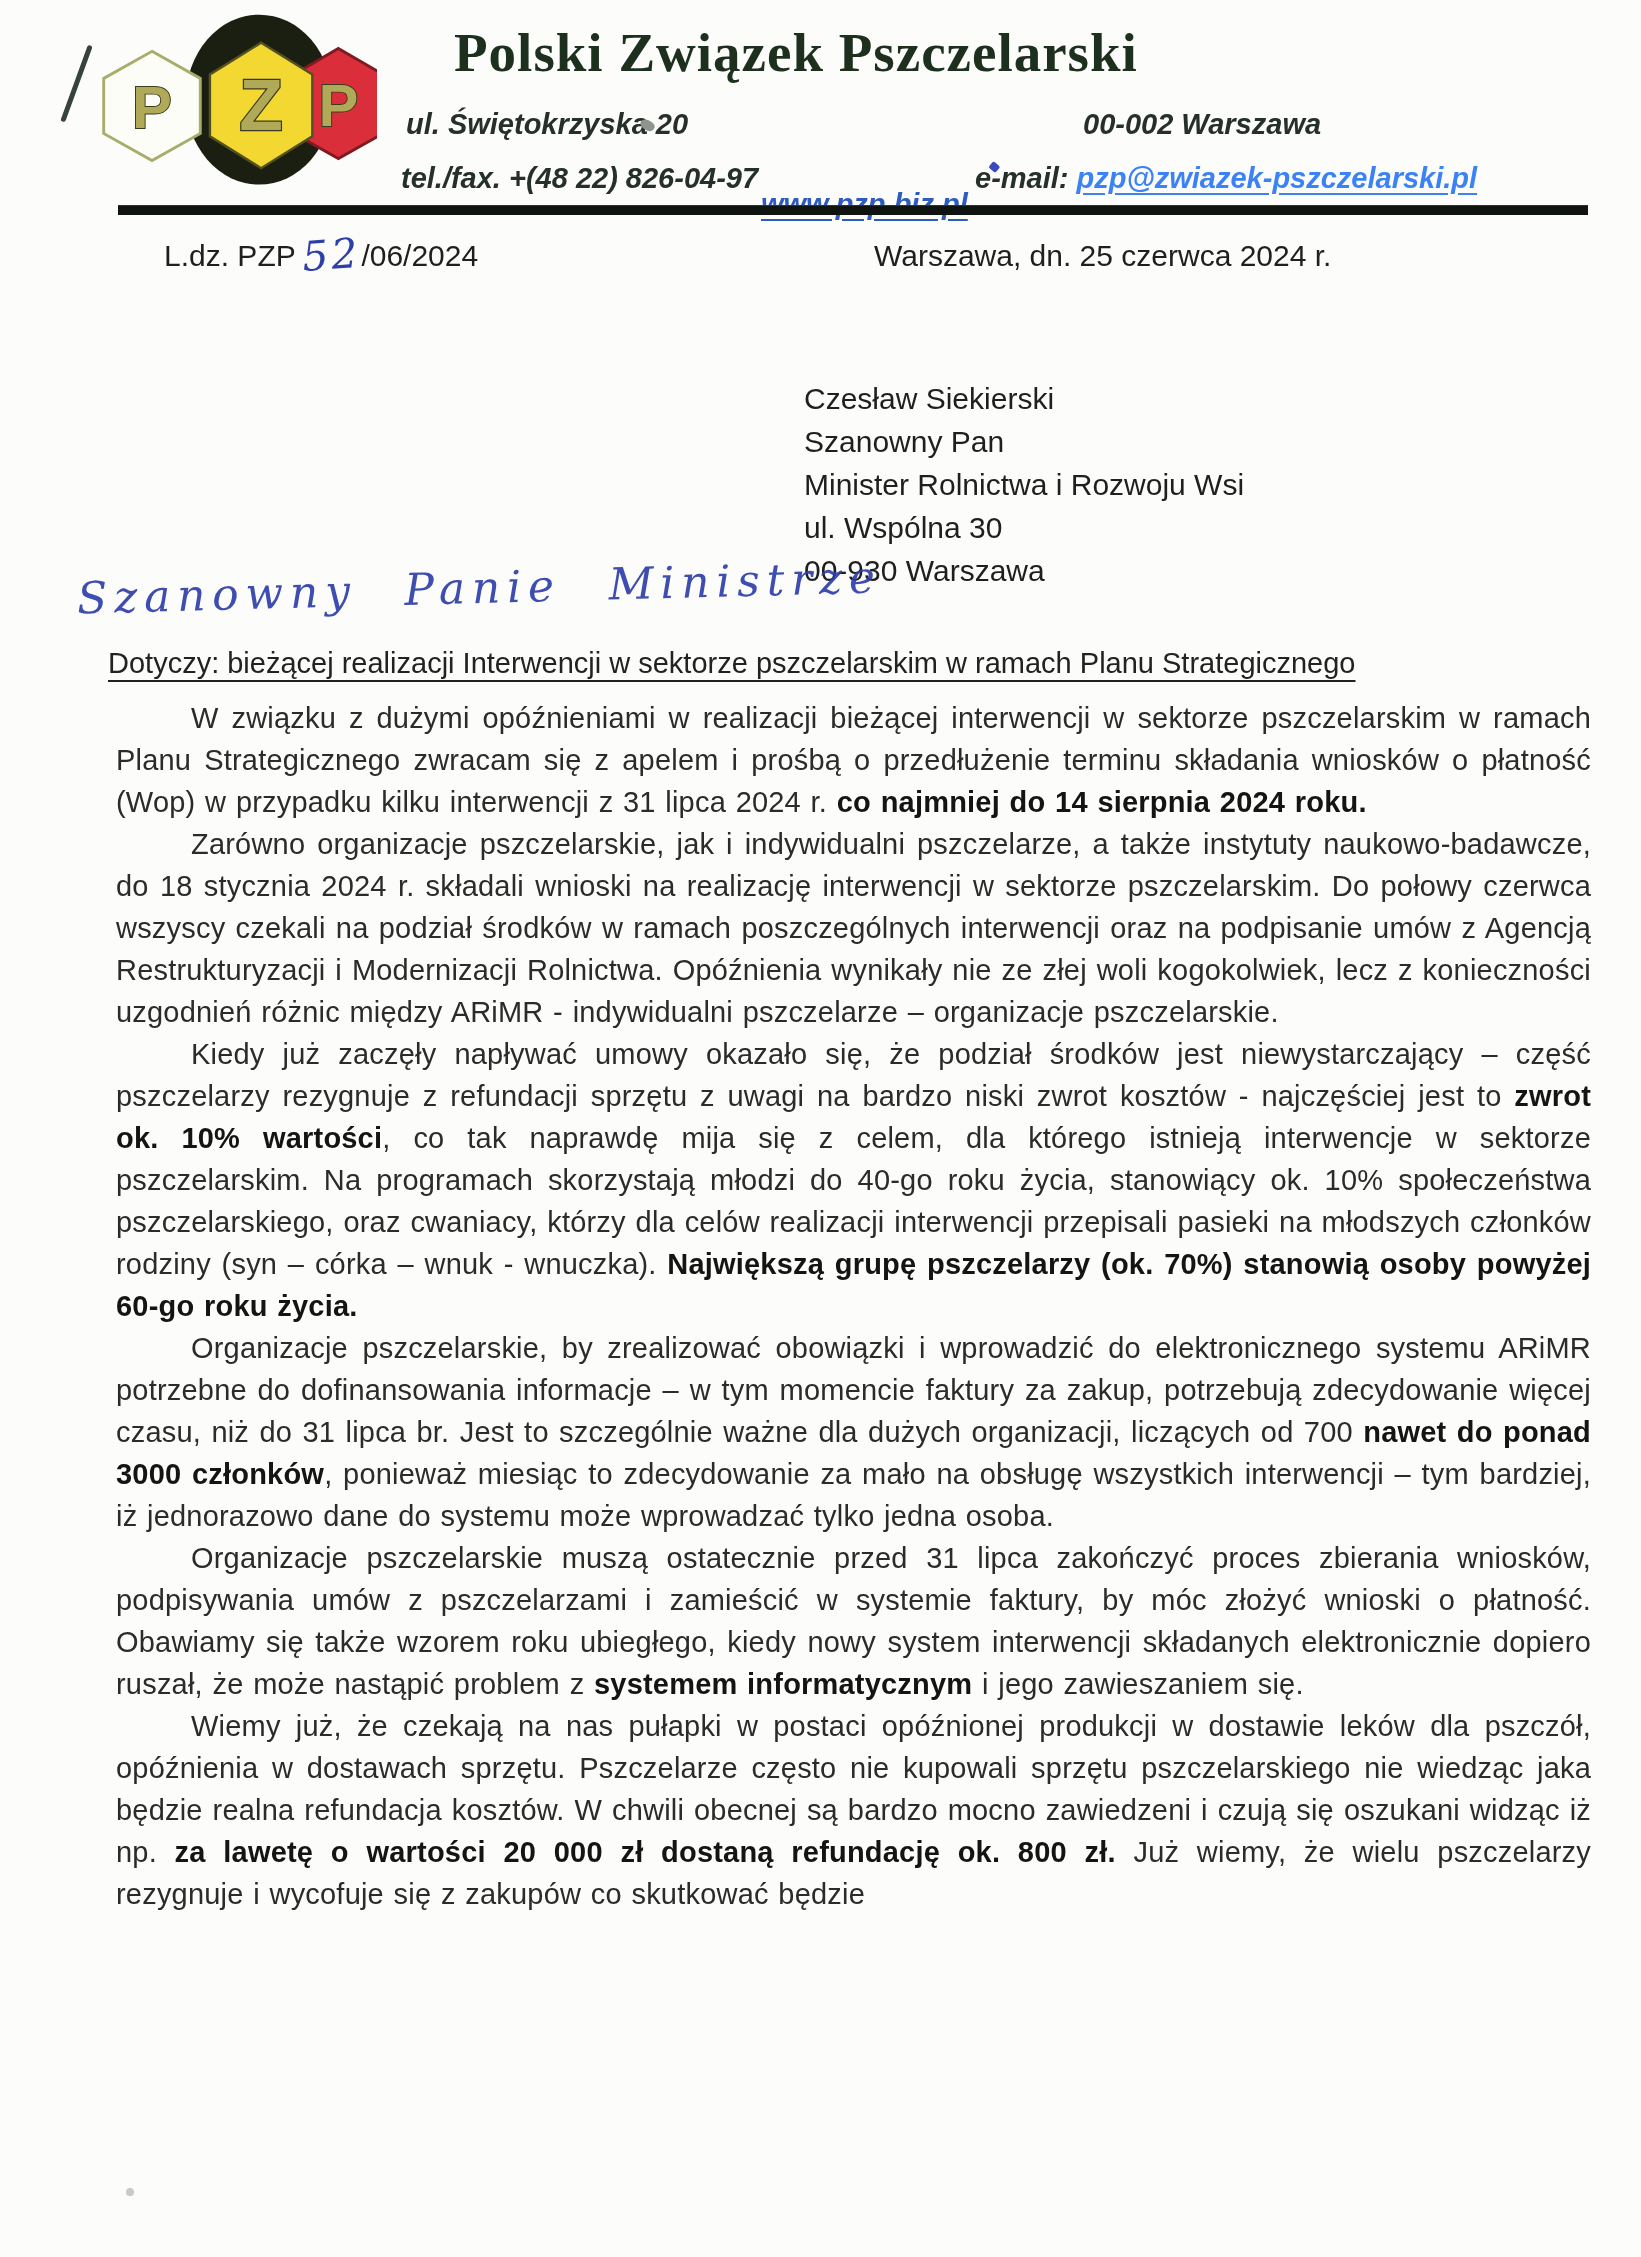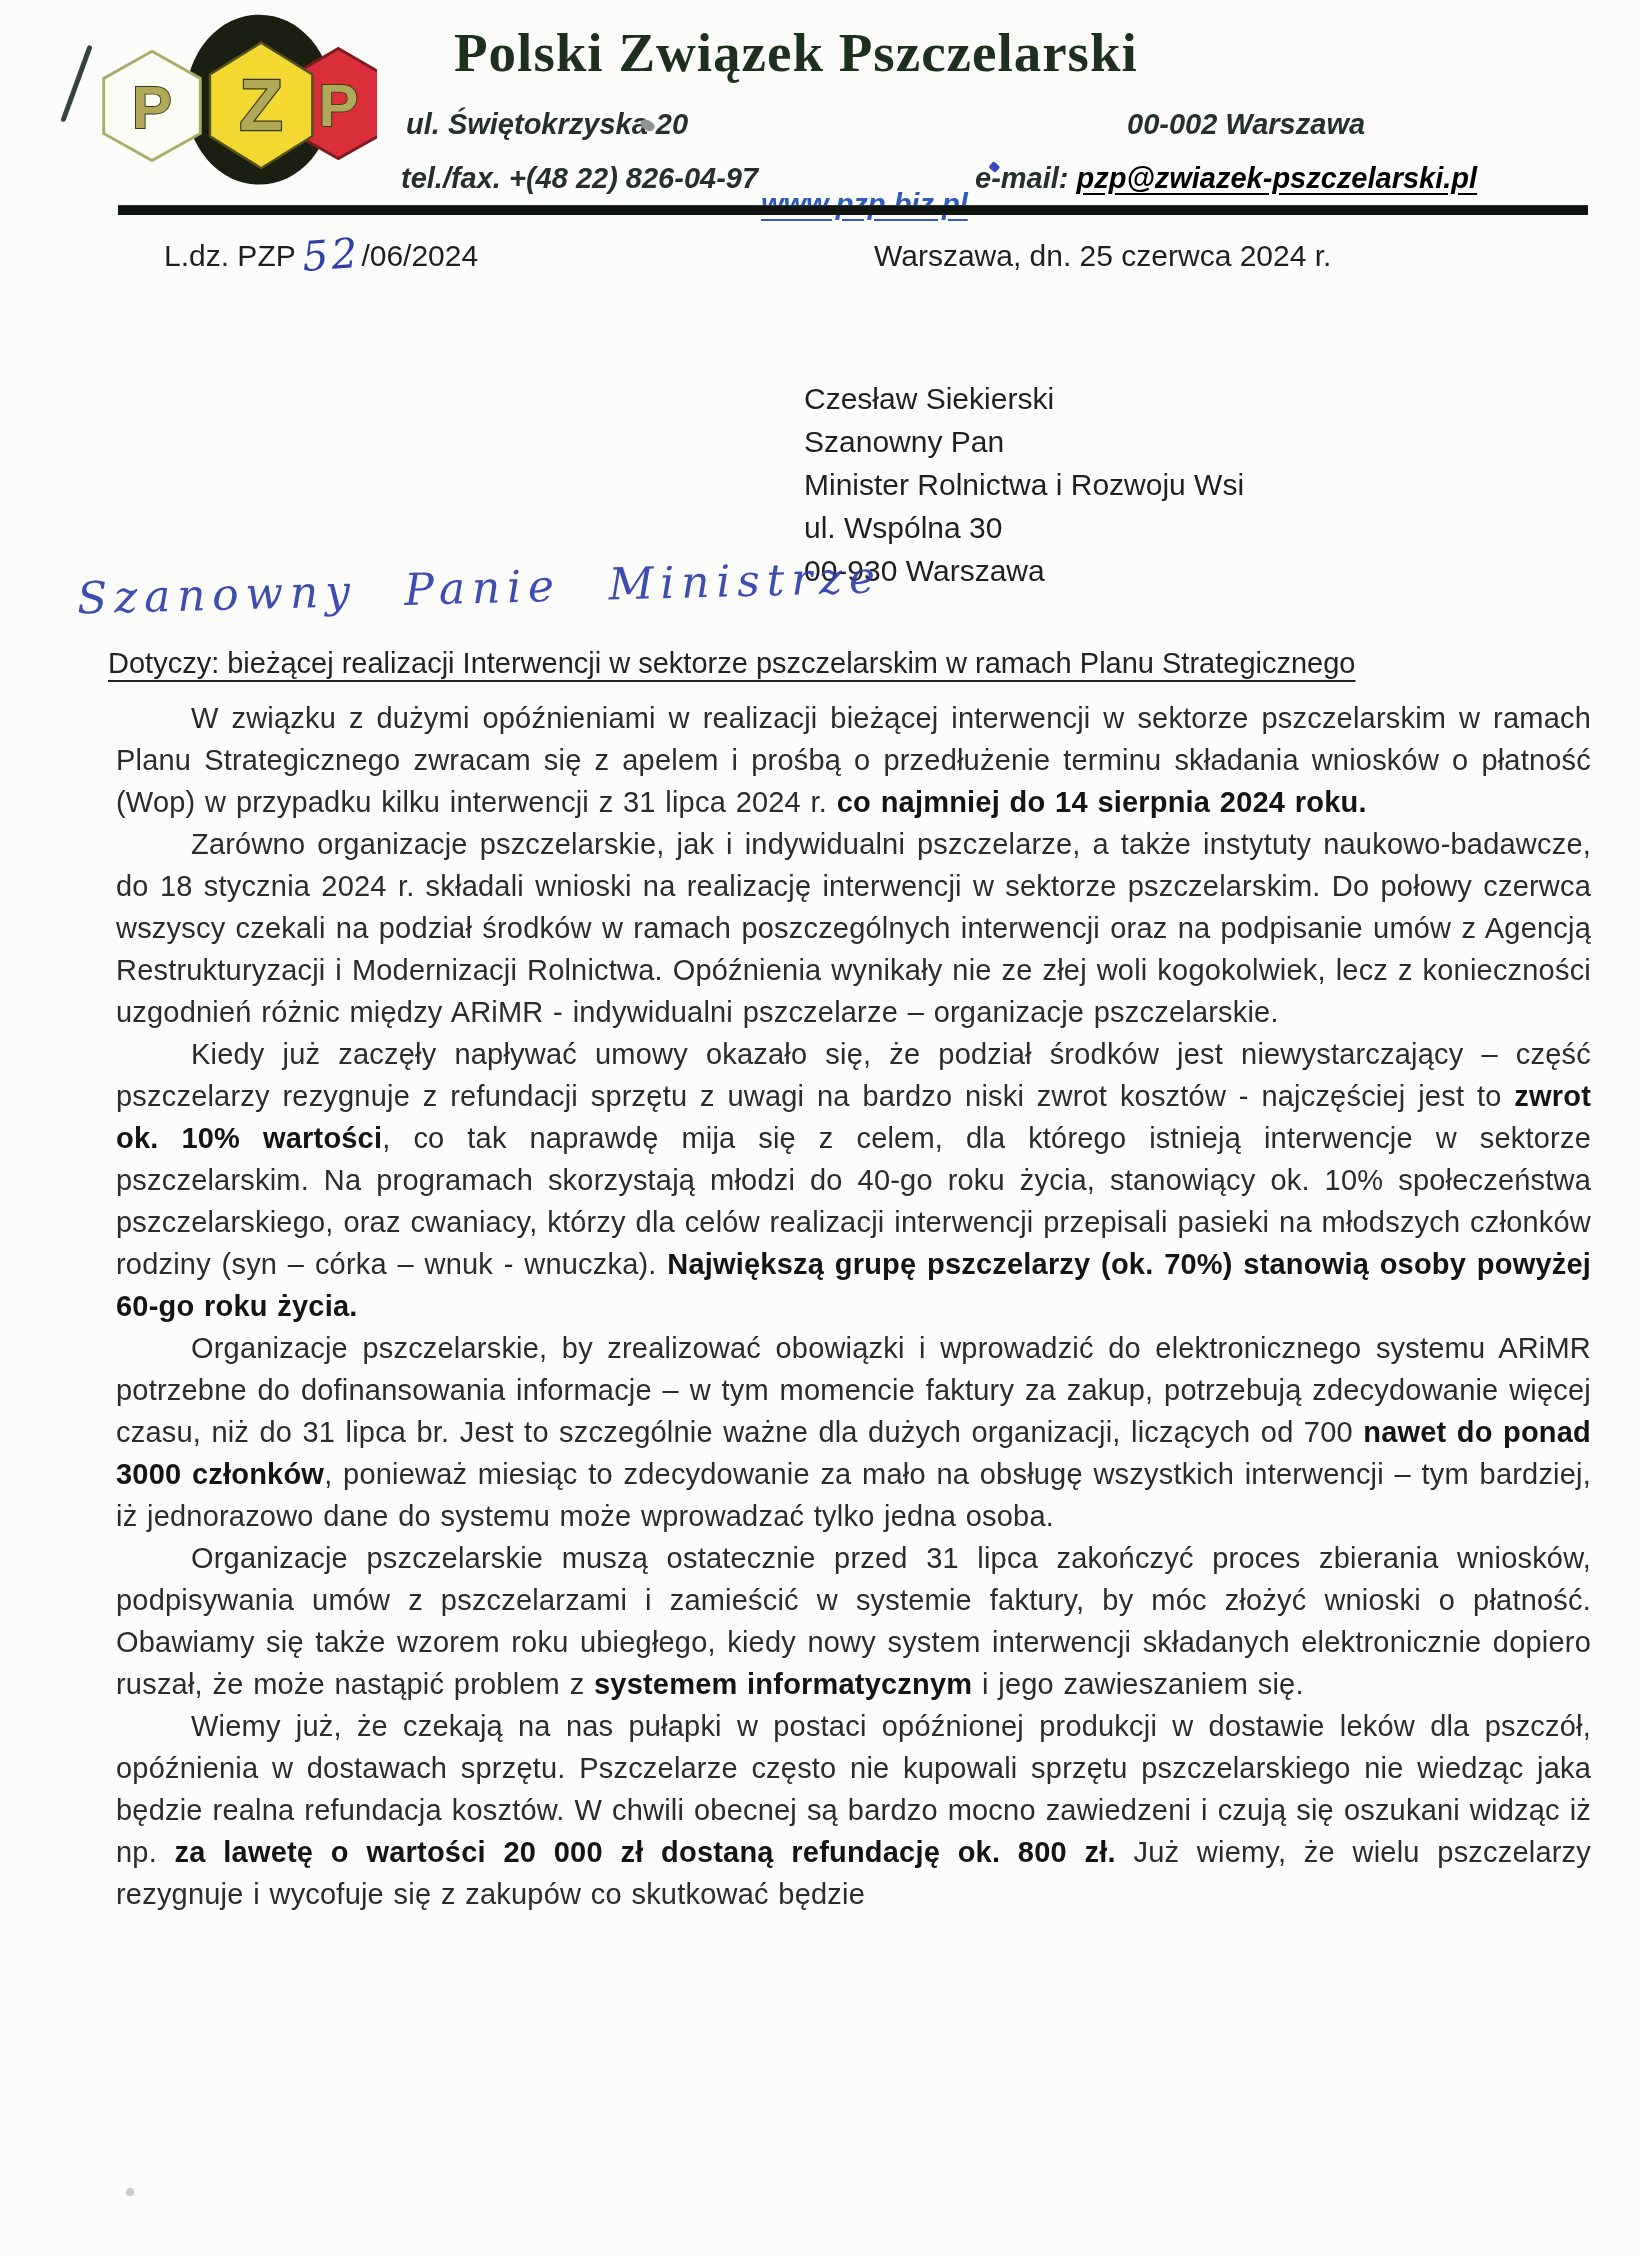--- a/index.html
+++ b/index.html
@@ -9,25 +9,25 @@
   }
   
   .logo{position:absolute;left:39px;top:1.9px;width:338px;height:203px;}
   .pen-slash{position:absolute;left:74px;top:43px;width:4.8px;height:81px;background:#36423c;transform:rotate(20deg);border-radius:2.9px;}
   .org-title{
     position:absolute;left:454px;top:21px;width:1023px;text-align:left;
     font-family:"Liberation Serif",serif;font-weight:bold;font-size:55px;color:#1d301d;letter-spacing:1px;
   }
   .hdr-item{position:absolute;font-style:italic;font-weight:bold;font-size:29px;color:#26302a;white-space:nowrap;}
   .addr-street{left:406px;top:108px;}
-  .addr-city{left:1083px;top:108px;margin-left:44px;}
+  .addr-city{left:1083px;top:108px;}
   .tel{left:401px;top:162px;}
   .www{left:761px;top:180px;color:#2d5bbf;text-decoration:underline;text-underline-offset:4.8px;margin-top:8px;}
   .email-wrap{left:975px;top:162px;}
-  .email-link{color:#000000;text-decoration:underline;text-underline-offset:4.8px;}
+  .email-link{color:#3b82f6;text-decoration:underline;text-underline-offset:4.8px;}
   .rule{position:absolute;left:118px;top:205px;width:1470px;height:8.7px;background:#101410;border-top:1.9px solid #2e332e;}
   .speck-gray{position:absolute;left:640px;top:120px;width:14.5px;height:9.7px;background:#8f948f;border-radius:60% 40% 50% 50%;transform:rotate(35deg);}
   .speck-blue{position:absolute;left:990px;top:163px;width:8.7px;height:7.7px;background:#3b49c0;border-radius:1.9px;transform:rotate(40deg);}
   .speck-bottom{position:absolute;left:126px;top:2188px;width:7.7px;height:7.7px;background:#c9c9c9;border-radius:50%;}
   
   .refline{position:absolute;left:164px;top:239px;font-size:30px;color:#1f1f1f;}
   .hand-number{
     display:inline-block;color:#2e3faa;font-family:"DejaVu Serif",serif;font-style:italic;
     font-size:41px;line-height:0;letter-spacing:2.9px;margin:0 1.9px 0 5.8px;transform:rotate(-4deg) translateY(2.9px);
   }

